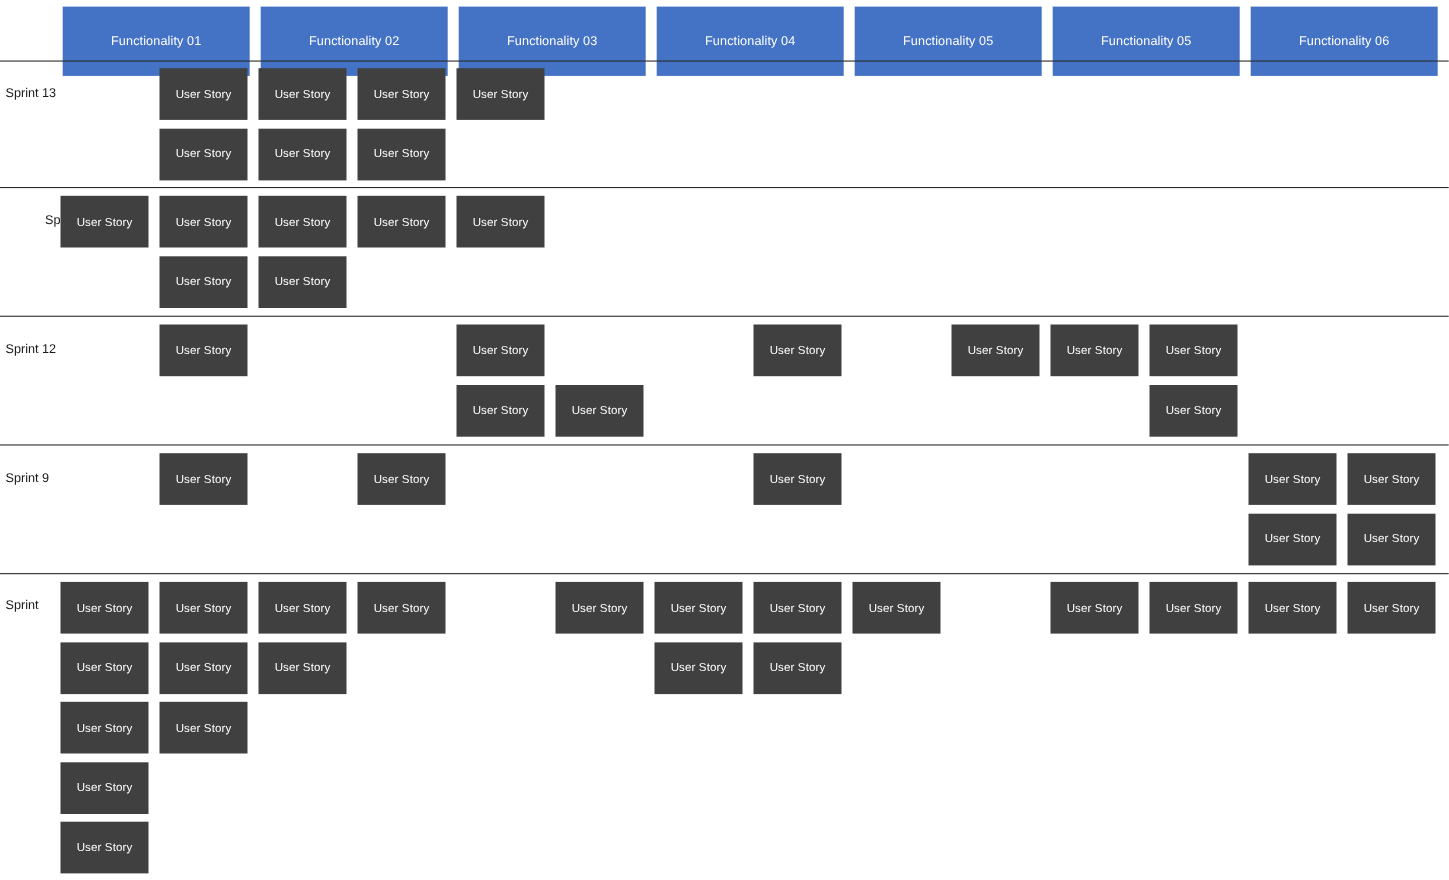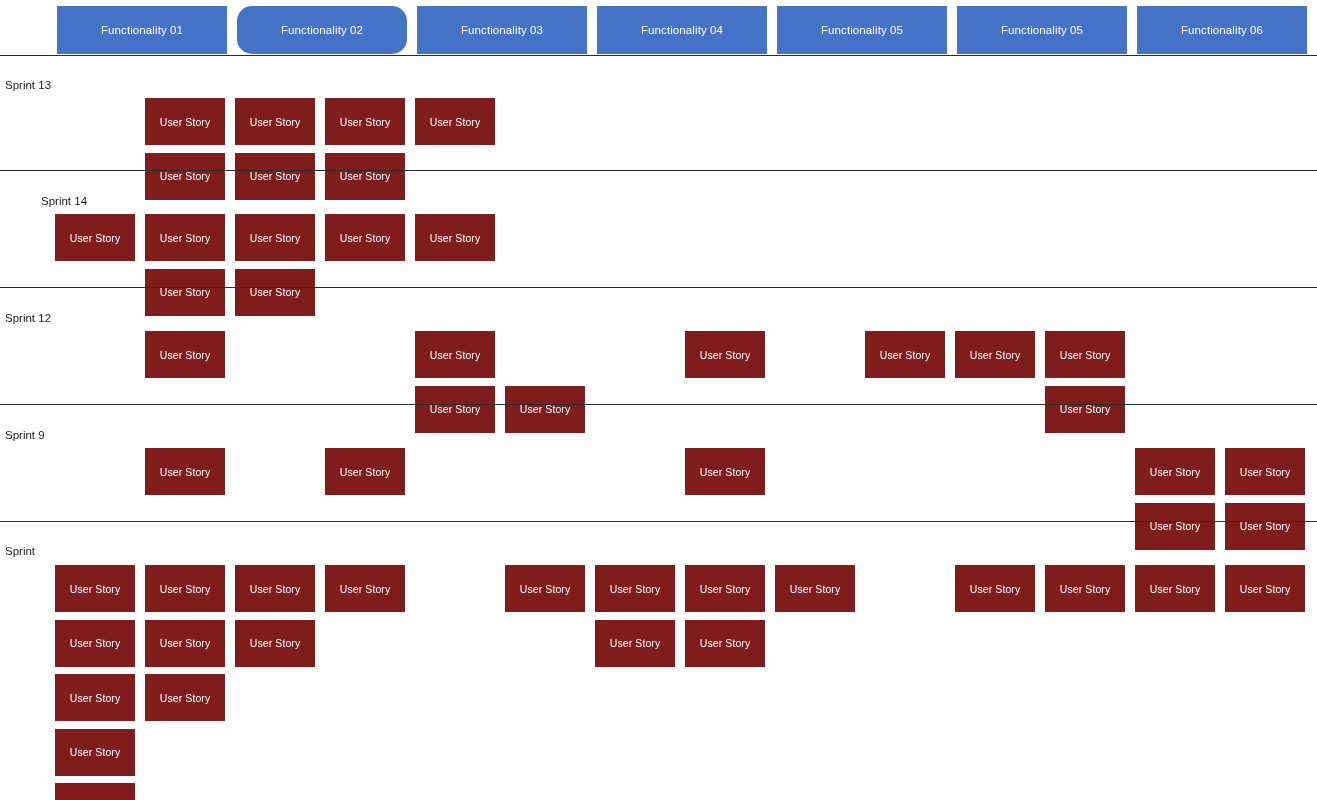--- a/index.html
+++ b/index.html
@@ -26,21 +26,21 @@
   .header-band {
     position: absolute;
     left: 0;
     top: 0;
     width: 1317px;
     height: 55px;
   }
   .func-header {
     position: absolute;
     top: 6px;
-    height: 48px;
+    height: 63px;
     background: #4472C4;
     color: #ffffff;
     font-size: 11.5px;
     display: flex;
     align-items: center;
     justify-content: center;
     text-align: center;
     letter-spacing: 0.1px;
     box-sizing: border-box;
   }
@@ -61,39 +61,38 @@
     font-size: 11.5px;
     color: #1a1a1a;
     white-space: nowrap;
   }
 
   
   .story-card {
     position: absolute;
     width: 80px;
     height: 47px;
-    background: #7f1d1d;
+    background: #404040;
     color: #ffffff;
     font-size: 10.5px;
     display: flex;
     align-items: center;
     justify-content: center;
     box-sizing: border-box;
     letter-spacing: 0.1px;
-    margin-top: 36px;
   }
 </style>
 </head>
 <body>
 
 <div id="board">
 
   <div class="header-band">
       <div class="func-header" style="left: 57px; width: 170px;">Functionality 01</div>
-      <div class="func-header" style="left: 237px; width: 170px; border-radius: 15px;">Functionality 02</div>
+      <div class="func-header" style="left: 237px; width: 170px;">Functionality 02</div>
       <div class="func-header" style="left: 417px; width: 170px;">Functionality 03</div>
       <div class="func-header" style="left: 597px; width: 170px;">Functionality 04</div>
       <div class="func-header" style="left: 777px; width: 170px;">Functionality 05</div>
       <div class="func-header" style="left: 957px; width: 170px;">Functionality 05</div>
       <div class="func-header" style="left: 1137px; width: 170px;">Functionality 06</div>
     </div>
 
 <div class="row-rule" style="top: 55px;"></div>
     <div class="row-label" style="top: 79px;">Sprint 13</div>
     <div class="story-card" style="left: 145px; top: 62px;">User Story</div>

